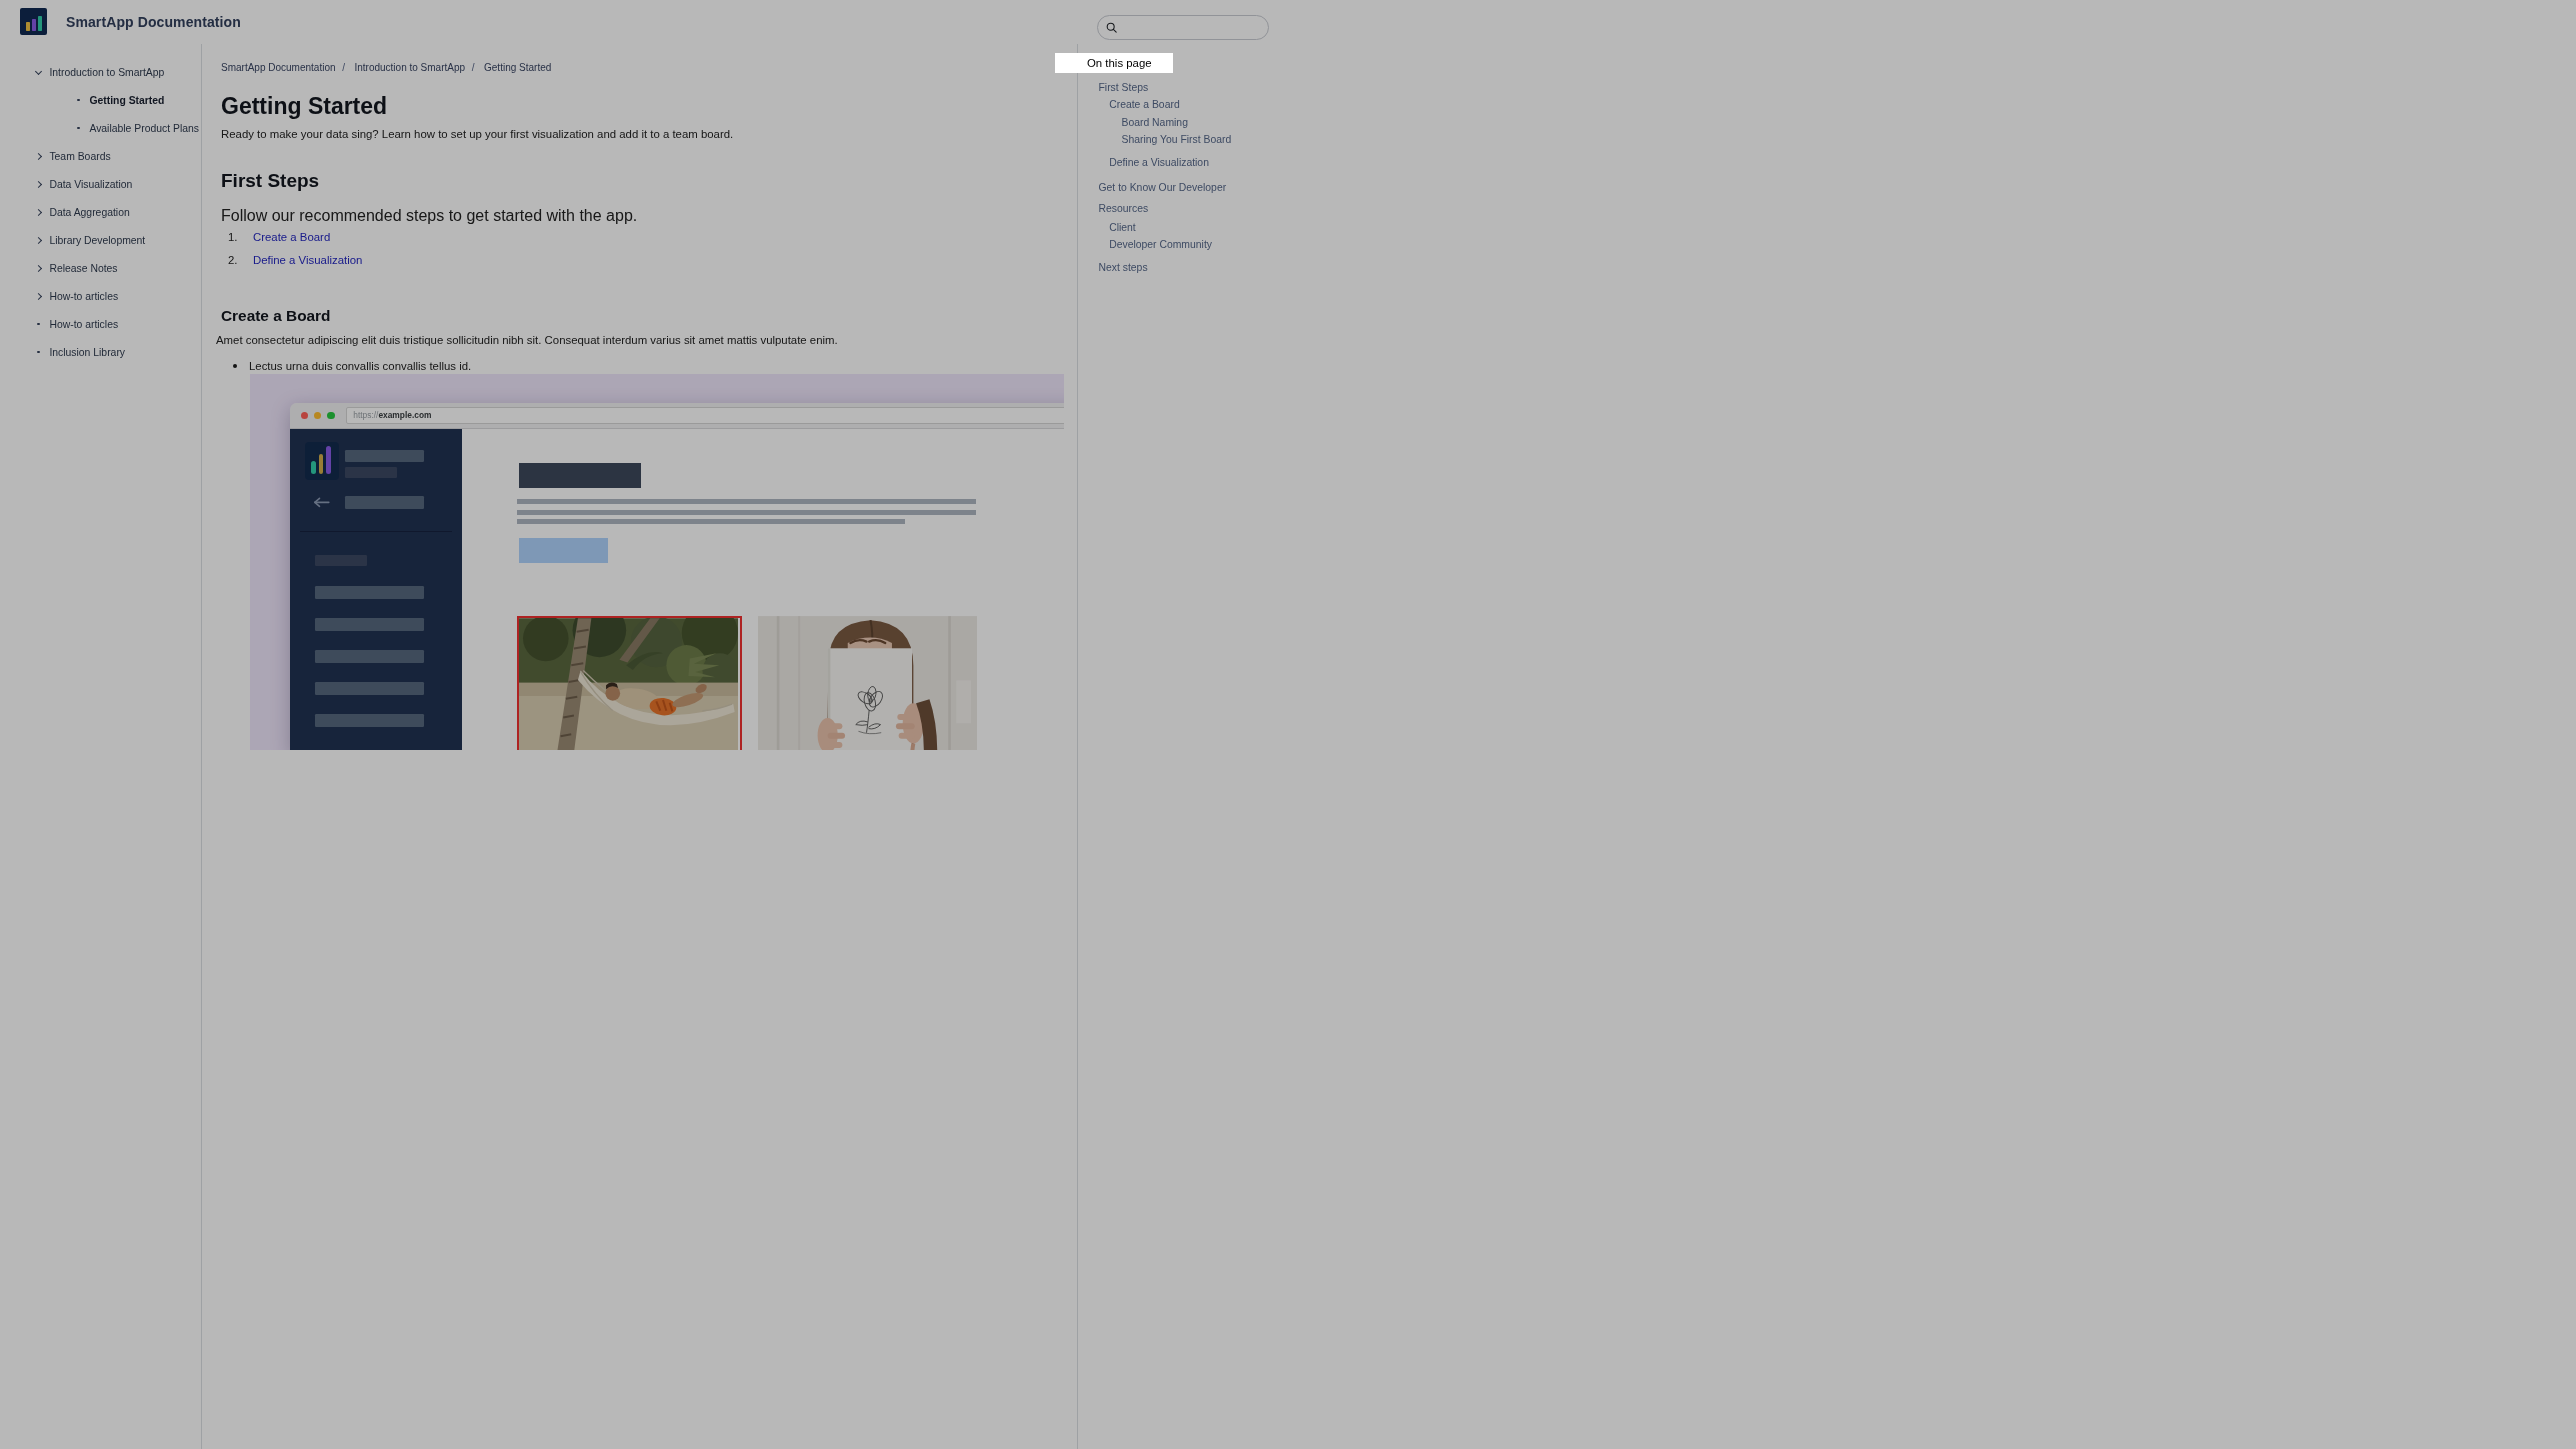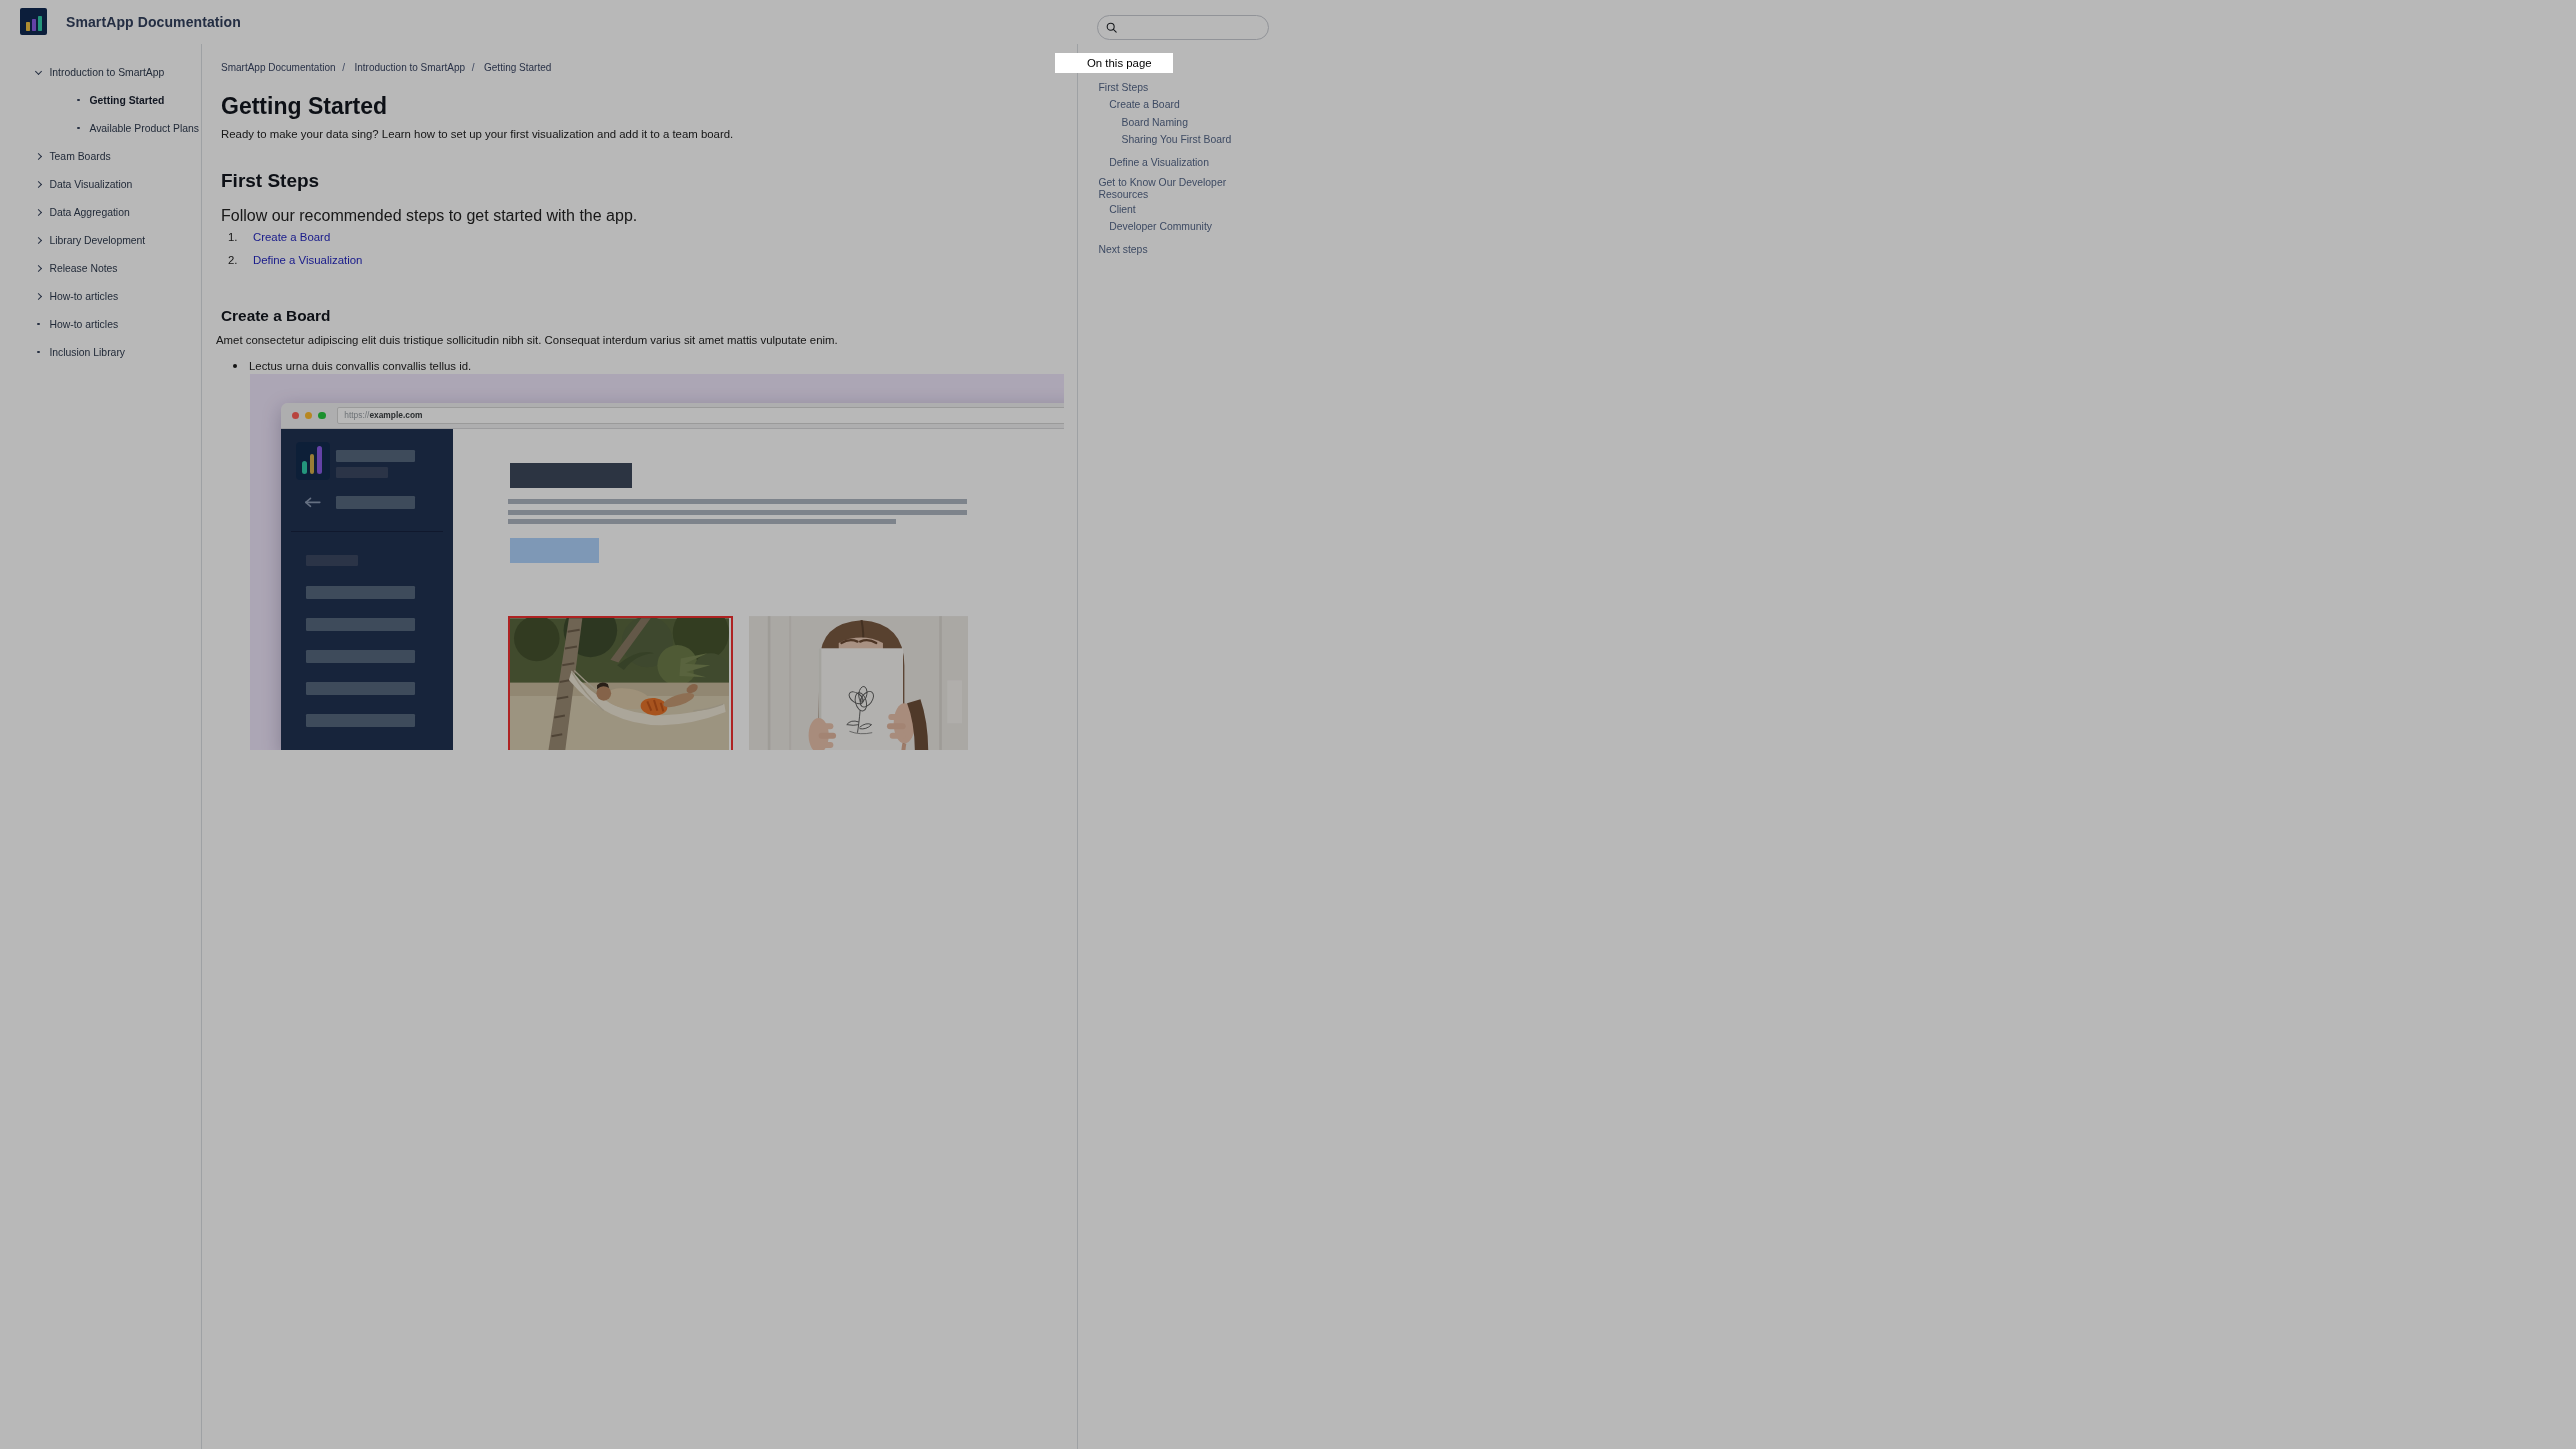--- a/index.html
+++ b/index.html
@@ -51,21 +51,21 @@
   .steps li{height:23.5px;display:flex;align-items:center;font-size:11.4px;}
   .steps .num{color:#232323;width:25px;}
   .olink{color:#2528C1;cursor:pointer;text-decoration:none;}
   .h3{position:absolute;left:221px;top:292px;font-size:15.4px;font-weight:700;color:#13171F;}
   .para{position:absolute;left:216px;top:323px;font-size:11.4px;color:#232323;}
   .bullet-row{position:absolute;left:233px;top:360px;font-size:11.4px;color:#232323;display:flex;align-items:center;}
   .bullet-row::before{content:"";width:4px;height:4px;border-radius:50%;background:#1c1c1c;margin-right:12px;}
 
   
   .figure{position:absolute;left:250px;top:374px;width:814px;height:376px;background:#EFE6FB;overflow:hidden;}
-  .browser{position:absolute;left:31px;top:29px;width:878px;height:349px;border-radius:6.7px 6.7px 0 0;
+  .browser{position:absolute;left:40px;top:29px;width:878px;height:349px;border-radius:6.7px 6.7px 0 0;
     box-shadow:0 5.4px 19px rgba(25,15,60,.25);}
   .chrome{height:26px;background:#F2F2F3;border-radius:6.7px 6.7px 0 0;border-bottom:0.7px solid #D9D9DB;
     display:flex;align-items:center;padding:0 9.4px 0 10.7px;}
   .dot{width:7.4px;height:7.4px;border-radius:50%;margin-right:6px;}
   .dot.red{background:#FF5F57;}.dot.yellow{background:#FEBC2E;}.dot.green{background:#28C840;}
   .urlbar{flex:1;height:17.4px;margin-left:5.4px;background:#fff;border:0.7px solid #D6D6D6;border-radius:2px;
     display:flex;align-items:center;padding-left:6px;font-size:8.4px;}
   .scheme{color:#9AA0A6;}
   .host{color:#3C4043;font-weight:600;}
   .bwindow{display:flex;height:322px;}
@@ -89,21 +89,21 @@
   .photo2{left:296px;width:219px;}
   .photo svg{display:block;}
 
   
   .toc{position:absolute;left:1077px;top:79px;width:176px;list-style:none;margin:0;padding:0 0 0 21.5px;
     font-size:10.4px;color:#56688A;}
   .toc li{line-height:17.4px;cursor:pointer;}
   .toc li.l2{padding-left:10.7px;}
   .toc li.l3{padding-left:23px;}
   .toc li.gap{margin-top:5.4px;}
-  .toc li.wrap{max-width:134px;line-height:12px;}
+  .toc li.wrap{max-width:134px;line-height:21px;}
 </style>
 </head>
 <body>
 
 <header class="app-header">
   <div class="brand">
     <div class="logo">
       <i class="b1"></i>
         <i class="b2"></i>
         <i class="b3"></i>

